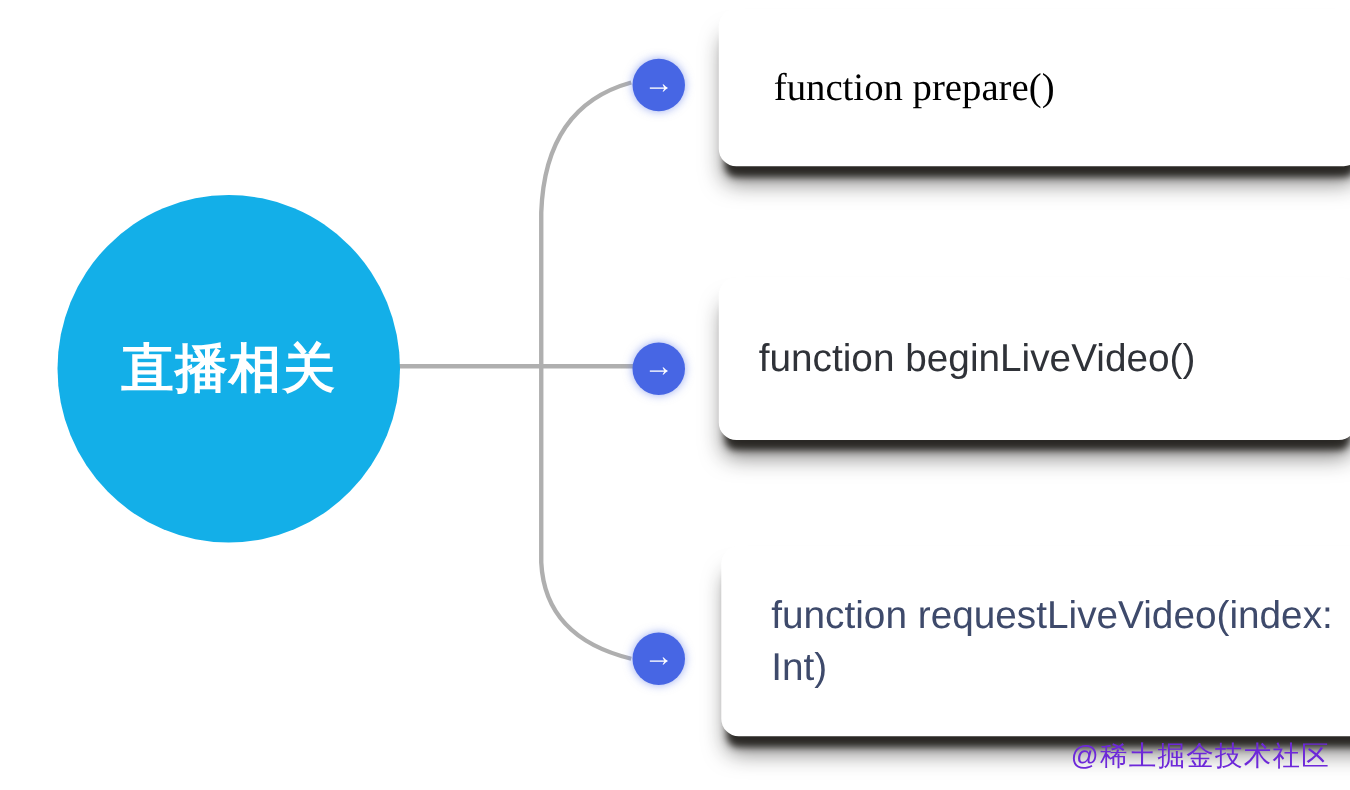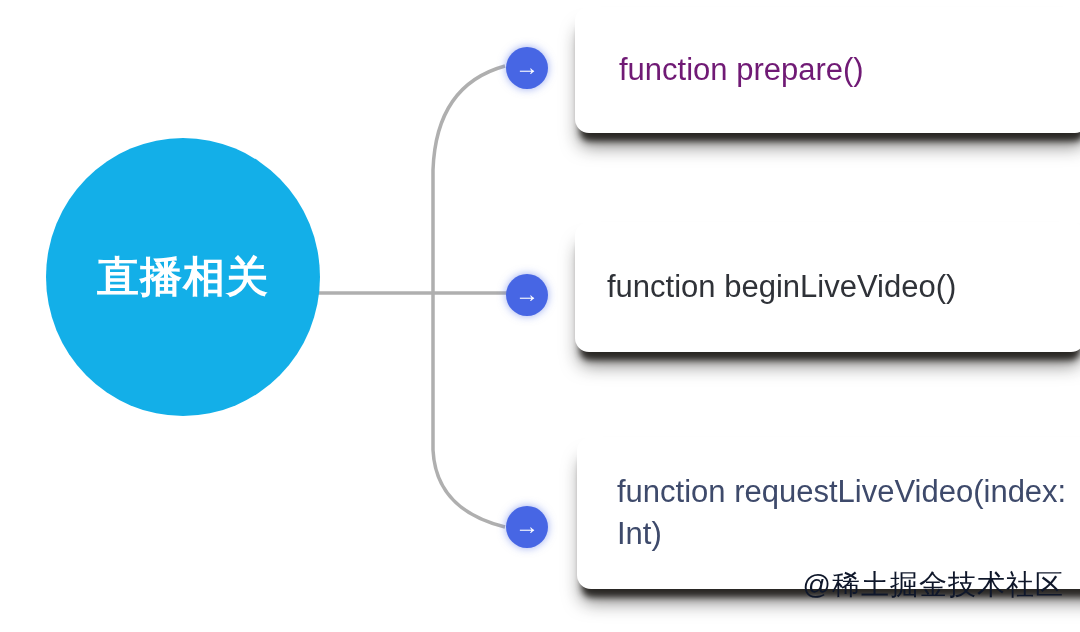--- a/index.html
+++ b/index.html
@@ -17,21 +17,21 @@
   }
   .connector-svg {
     position: absolute;
     left: 0; top: 0;
     width: 1080px; height: 632px;
     z-index: 1;
   }
   .root-node {
     position: absolute;
     left: 46px;
-    top: 138px;
+    top: 156px;
     width: 274px;
     height: 278px;
     border-radius: 50%;
     display: flex;
     flex-direction: column;
     align-items: center;
     justify-content: center;
     text-align: center;
     z-index: 2;
   }
@@ -80,29 +80,29 @@
     box-shadow: 0 13px 6px -5px rgba(28, 26, 23, 0.88),
                 0 17px 18px -4px rgba(28, 26, 23, 0.55);
   }
   .card .card-label {
     font-size: 31px;
     line-height: 1.36;
   }
   .card-1 { left: 575px; top: 7px;   width: 470px; height: 126px; padding-left: 44px; }
   .card-2 { left: 575px; top: 222px; width: 478px; height: 130px; padding-left: 32px; }
   .card-3 { left: 577px; top: 437px; width: 476px; height: 152px; padding-left: 40px; padding-right: 30px; }
-  .card-1 .card-label { color: #701a75; }
+  .card-1 .card-label { color: #000000; font-family: Liberation Serif, serif; }
   .card-2 .card-label { color: #2F3238; text-align: center; }
   .card-3 .card-label { color: #3E4A6B; }
   .watermark {
     position: absolute;
     right: 16px;
-    bottom: 28px;
-    font-size: 28px;
-    color: #0f172a;
+    bottom: 12px;
+    font-size: 22px;
+    color: #6d28d9;
     z-index: 4;
     letter-spacing: 1px;
   }
 </style>
 </head>
 <body>
 
 <div class="stage">
 
   <svg class="connector-svg" viewBox="0 0 1080 632" xmlns="http://www.w3.org/2000/svg">

